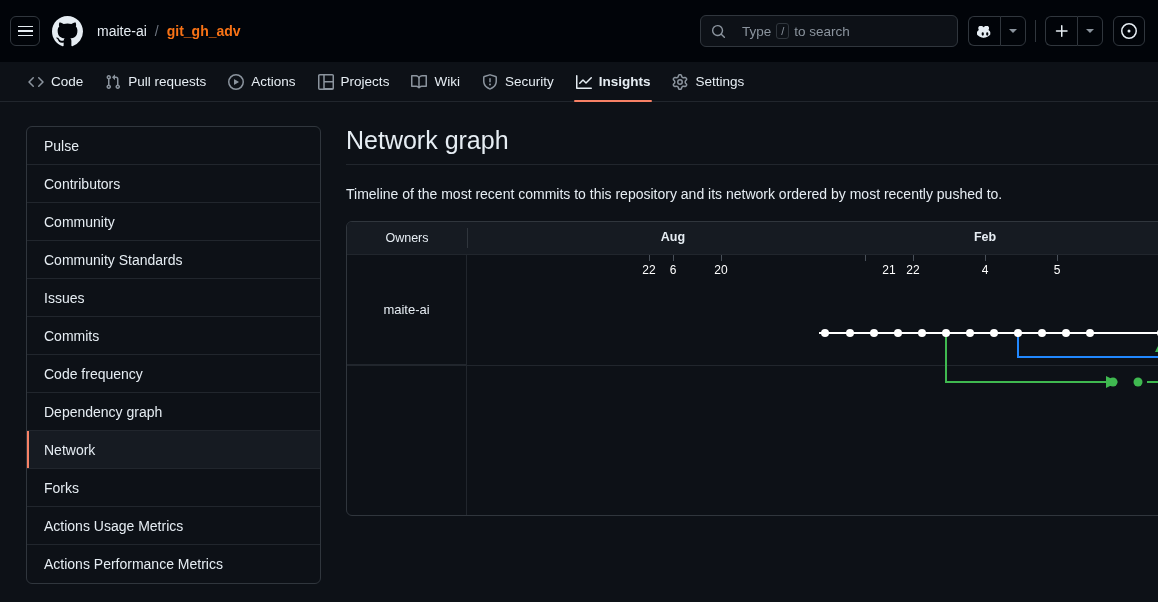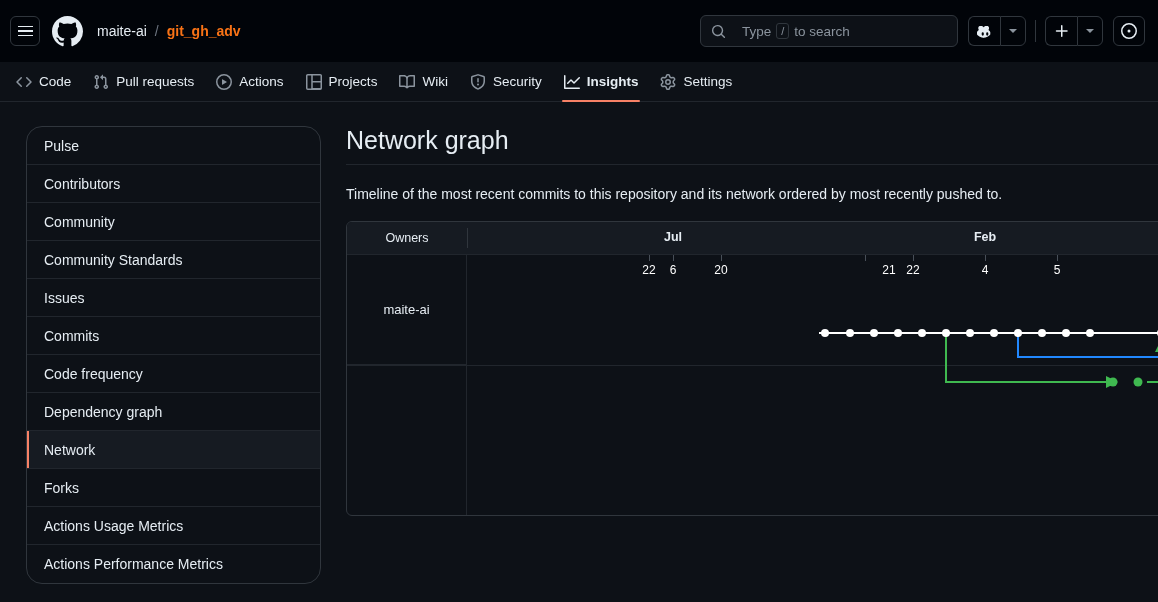--- a/index.html
+++ b/index.html
@@ -75,21 +75,21 @@
   .divider-v { width:1px; height: 22px; background:#30363d; margin: 0 9px; }
   .caret { width:0;height:0;border-left:4px solid transparent;border-right:4px solid transparent;border-top:4px solid #8b949e; }
 
   
   .repo-nav {
     height: 40px;
     background: #0d1117;
     border-bottom: 1px solid #21262d;
     display: flex;
     align-items: stretch;
-    padding-left: 6px;
+    padding-left: 18px;
     gap: 2px;
   }
   .nav-item {
     display: flex; align-items: center; gap: 7px;
     padding: 0 10px;
     font-size: 13.5px;
     color: #e6edf3;
     position: relative;
     cursor: pointer;
     white-space: nowrap;
@@ -103,21 +103,21 @@
 
   
   .page {
     display: flex;
     padding: 24px 0 0 26px;
     height: calc(602px - 62px - 40px);
   }
   .sidebar {
     width: 295px; flex: none;
     border: 1px solid #30363d;
-    border-radius: 16px;
+    border-radius: 6px;
     overflow: hidden;
     align-self: flex-start;
   }
   .side-item {
     height: 38px;
     display: flex; align-items: center;
     padding-left: 17px;
     font-size: 14px;
     color: #e6edf3;
     border-bottom: 1px solid #21262d;
@@ -373,21 +373,21 @@
 
   <div class="content">
     <div class="page-title">Network graph</div>
     <div class="page-desc">Timeline of the most recent commits to this repository and its network ordered by most recently pushed to.</div>
 
     <div class="graph-panel">
 
       <div class="graph-head">
         <div class="owners-label">Owners</div>
         <div class="head-sep"></div>
-        <div class="month-label" style="left:326px;">Jul</div>
+        <div class="month-label" style="left:326px;">Aug</div>
         <div class="month-label" style="left:638px;">Feb</div>
       </div>
 
       <div class="graph-body">
         <div class="owner-cell">maite-ai</div>
         <div class="owner-cell-filler"></div>
         <div class="row-sep"></div>
 
         <div class="canvas-area">
 

